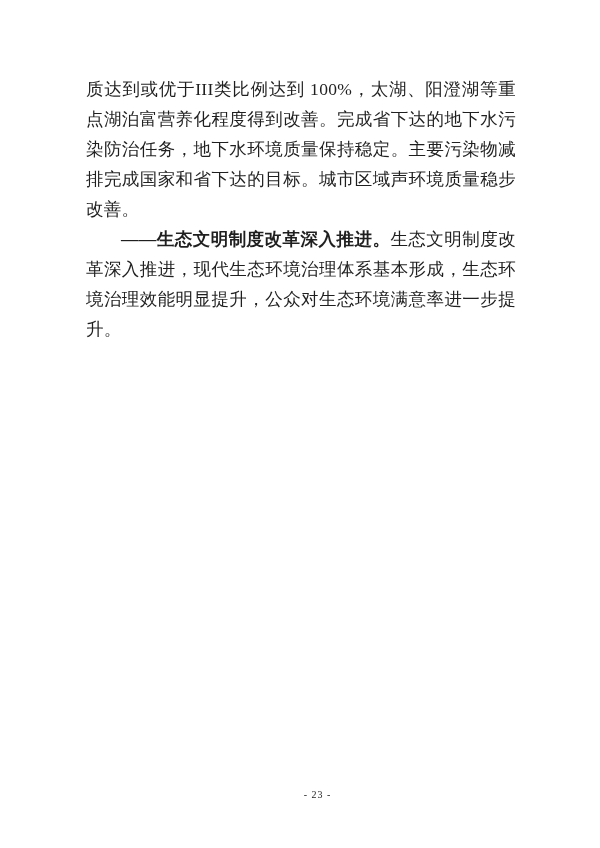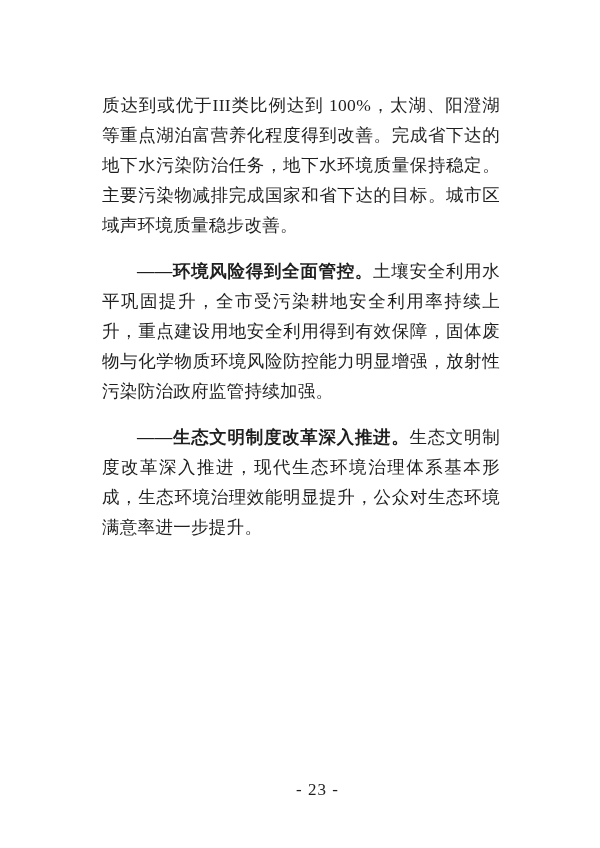--- a/index.html
+++ b/index.html
@@ -16,55 +16,54 @@
     color: #1f1f1f;
     overflow: hidden;
   }
   .content {
     position: absolute;
     left: 86px;
     top: 74px;
     width: 430px;
   }
   .para {
-    margin: 16px;
+    margin: 0;
     font-size: 17.5px;
     line-height: 30px;
     text-align: justify;
     text-justify: inter-ideograph;
     letter-spacing: 0.3px;
   }
   .para.indent {
     text-indent: 2em;
   }
   .lead {
     font-weight: bold;
     font-style: normal;
   }
   .page-number {
     position: absolute;
     left: 0;
     right: 0;
     bottom: 48px;
     text-align: center;
-    font-size: 17px;
+    font-size: 10px;
     letter-spacing: 1px;
     color: #1f1f1f;
     padding-left: 35px;
   }
 </style>
 </head>
 <body>
 
 <div class="page">
   <div class="content">
 
     <p class="para"><span>质达到或优于III类比例达到 100%，太湖、阳澄湖等重点湖泊富营养化程度得到改善。完成省下达的地下水污染防治任务，地下水环境质量保持稳定。主要污染物减排完成国家和省下达的目标。城市区域声环境质量稳步改善。</span></p>
 
-    <p class="para indent"><span class="lead">——环境风险得到全面管控。</span><span>土壤安全利用水平巩固提升，全市受污染耕地安全利用率持续上升，重点建设用地安全利用得到有效保障，固体废物与化学物质环境风险防控能力明显增强，放射性污染防治政府监管持续加强。</span></p>
 
 
     <p class="para indent"><span class="lead">——生态文明制度改革深入推进。</span><span>生态文明制度改革深入推进，现代生态环境治理体系基本形成，生态环境治理效能明显提升，公众对生态环境满意率进一步提升。</span></p>
 
   </div>
 
   <div class="page-number">- 23 -</div>
 </div>
 
 </body></html>

